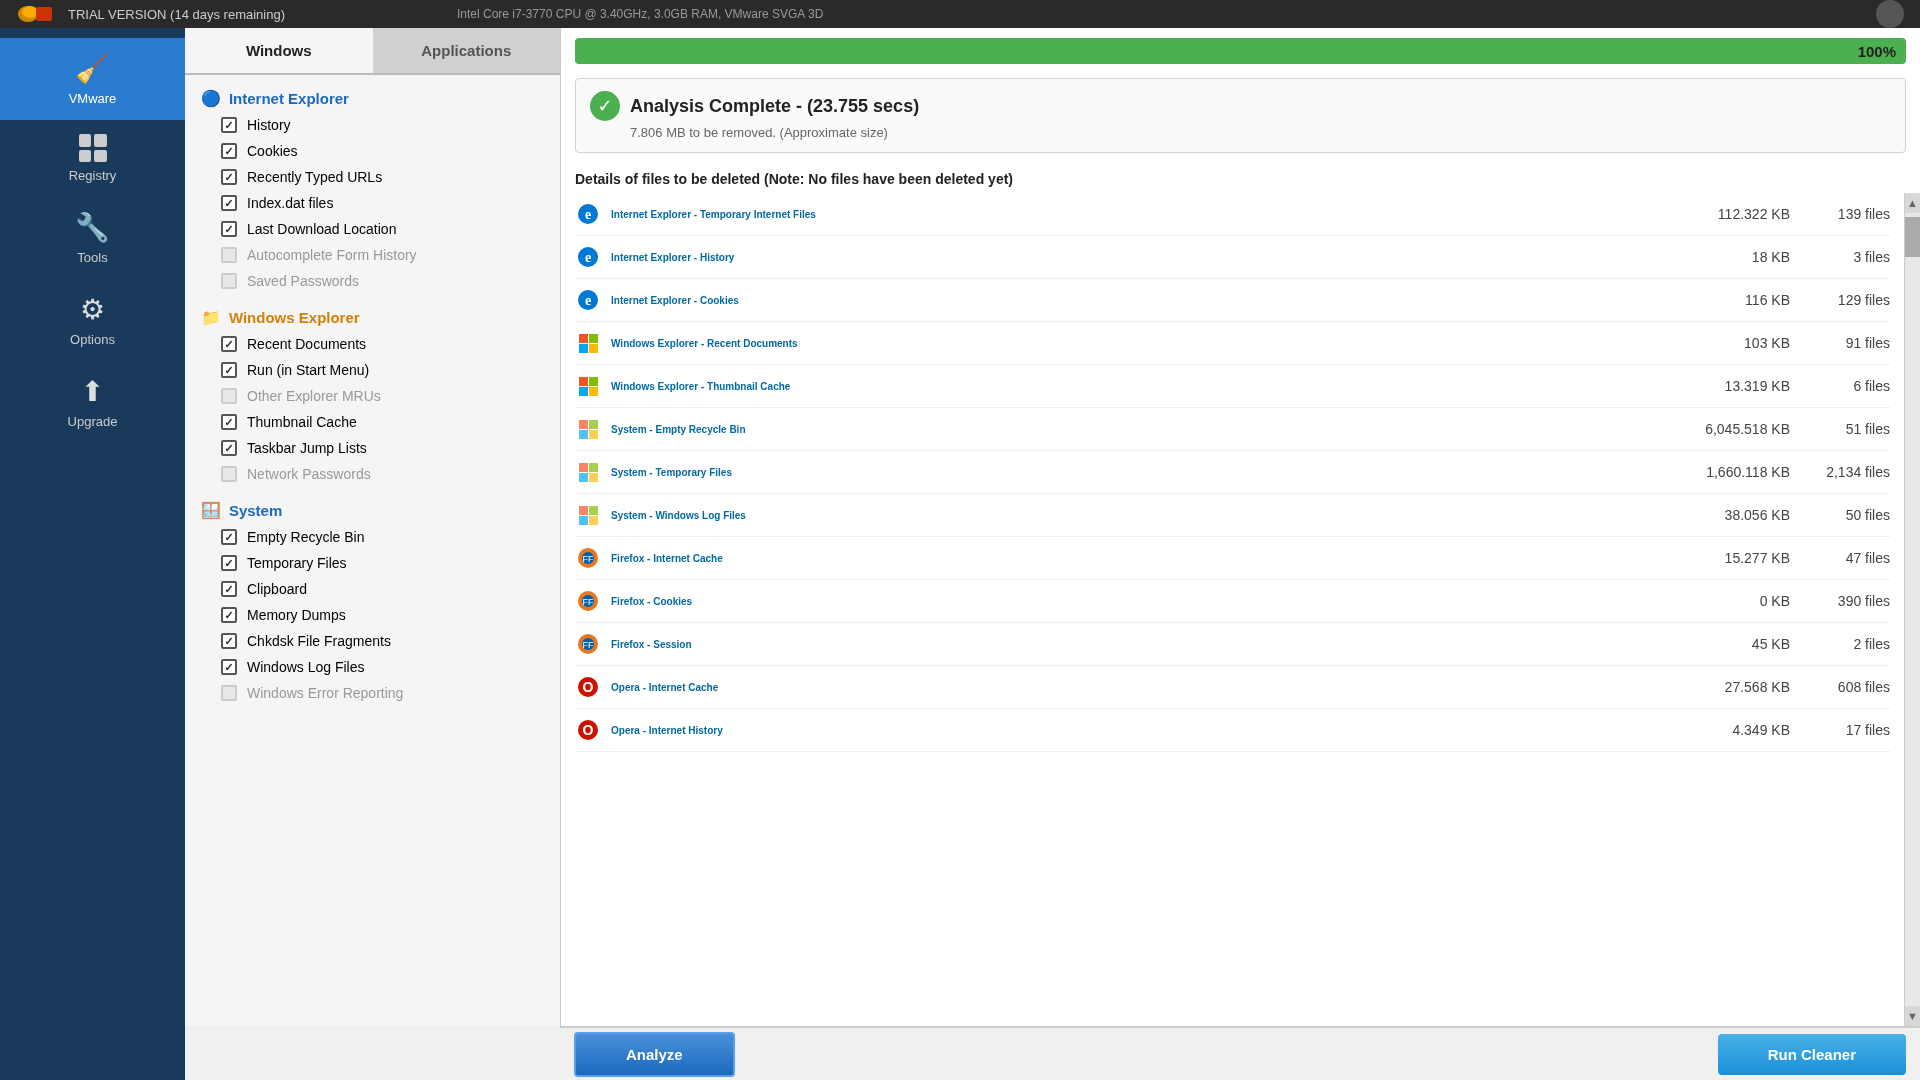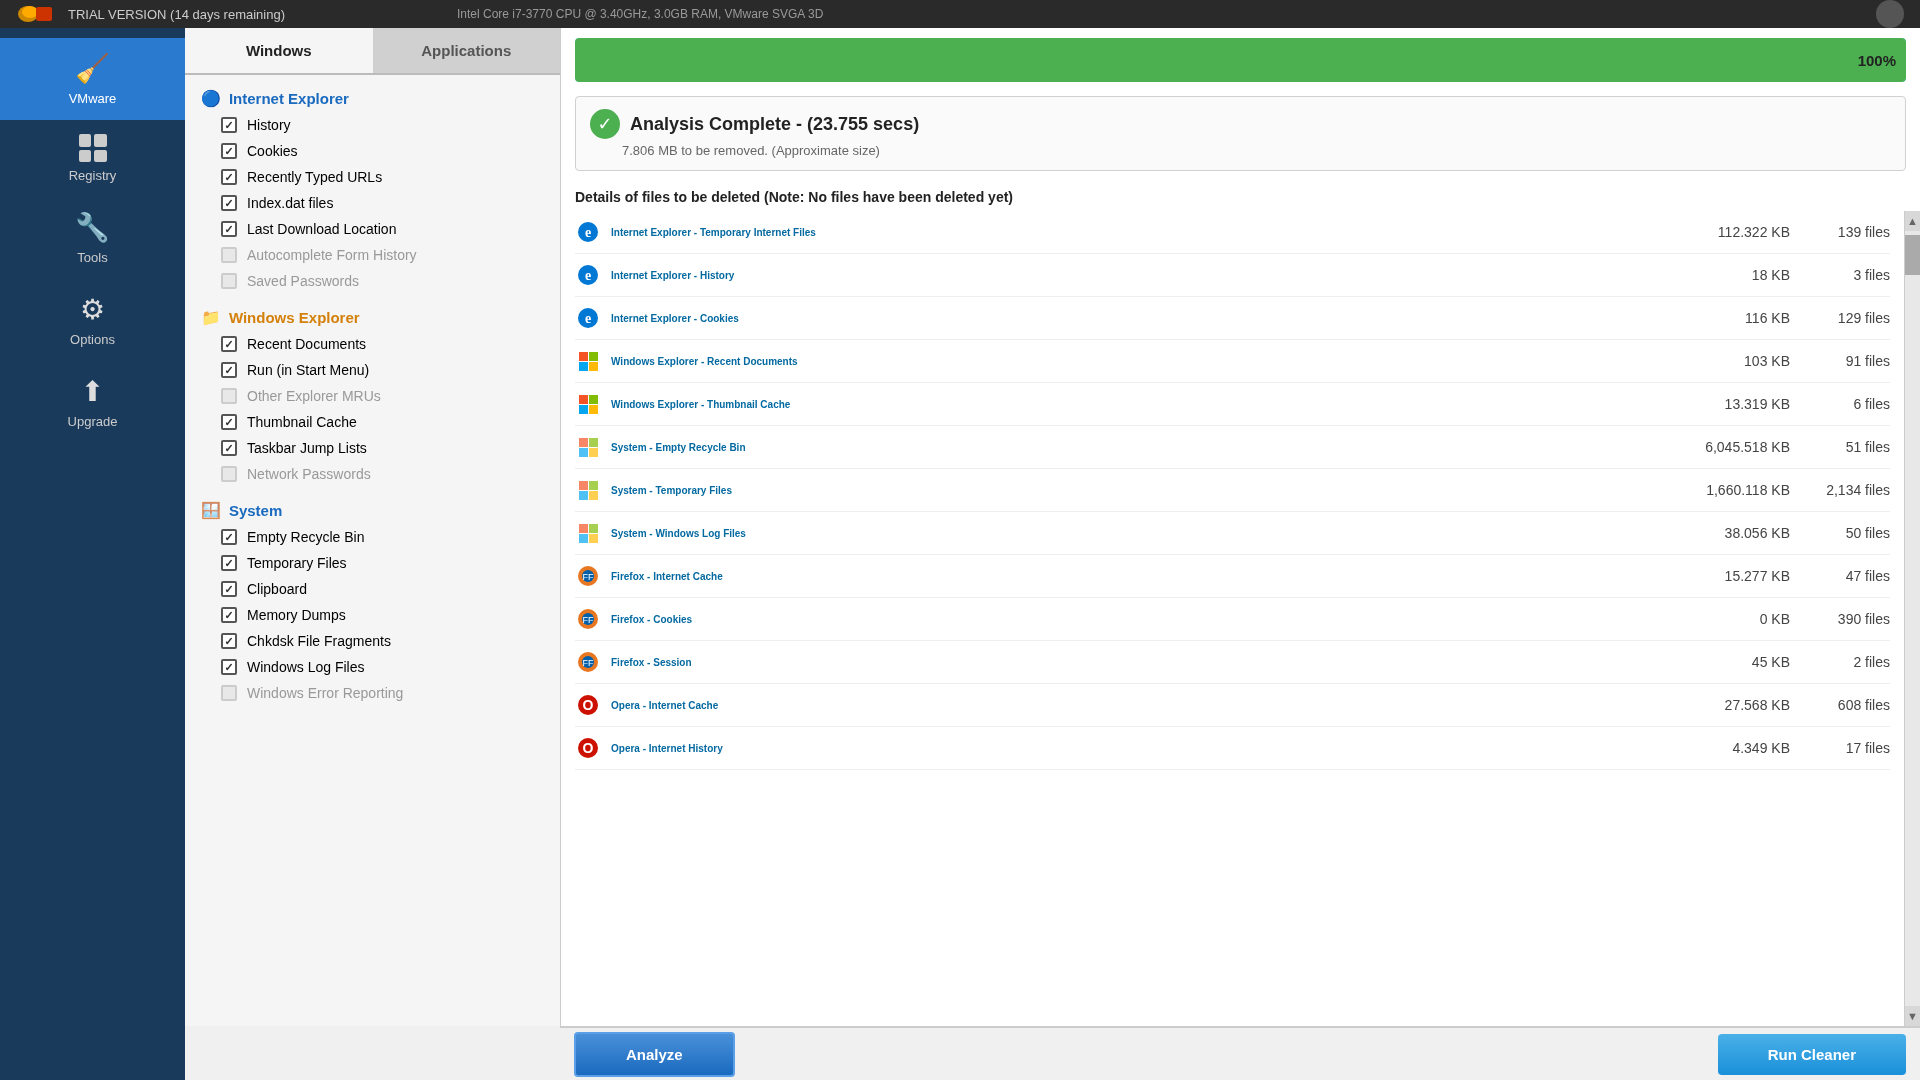--- a/index.html
+++ b/index.html
@@ -177,21 +177,21 @@
     }
 
     
     .progress-bar-container {
       padding: 10px 14px 6px 14px;
       background: white;
     }
     .progress-bar-outer {
       background: #7dd3fc;
       border-radius: 4px;
-      height: 44px;
+      height: 26px;
       position: relative;
       overflow: hidden;
     }
     .progress-bar-fill {
       background: #4caf50;
       height: 100%;
       border-radius: 4px;
     }
     .progress-label {
       position: absolute;
@@ -227,21 +227,21 @@
       flex-shrink: 0;
     }
     .analysis-title {
       font-size: 18px;
       font-weight: 700;
       color: #222;
     }
     .analysis-subtitle {
       font-size: 13px;
       color: #666;
-      margin-left: 32px;
+      margin-left: 40px;
     }
     .details-header {
       padding: 10px 14px 6px 14px;
       font-size: 14px;
       font-weight: 600;
       color: #222;
     }
 
     
     .results-scroll {

